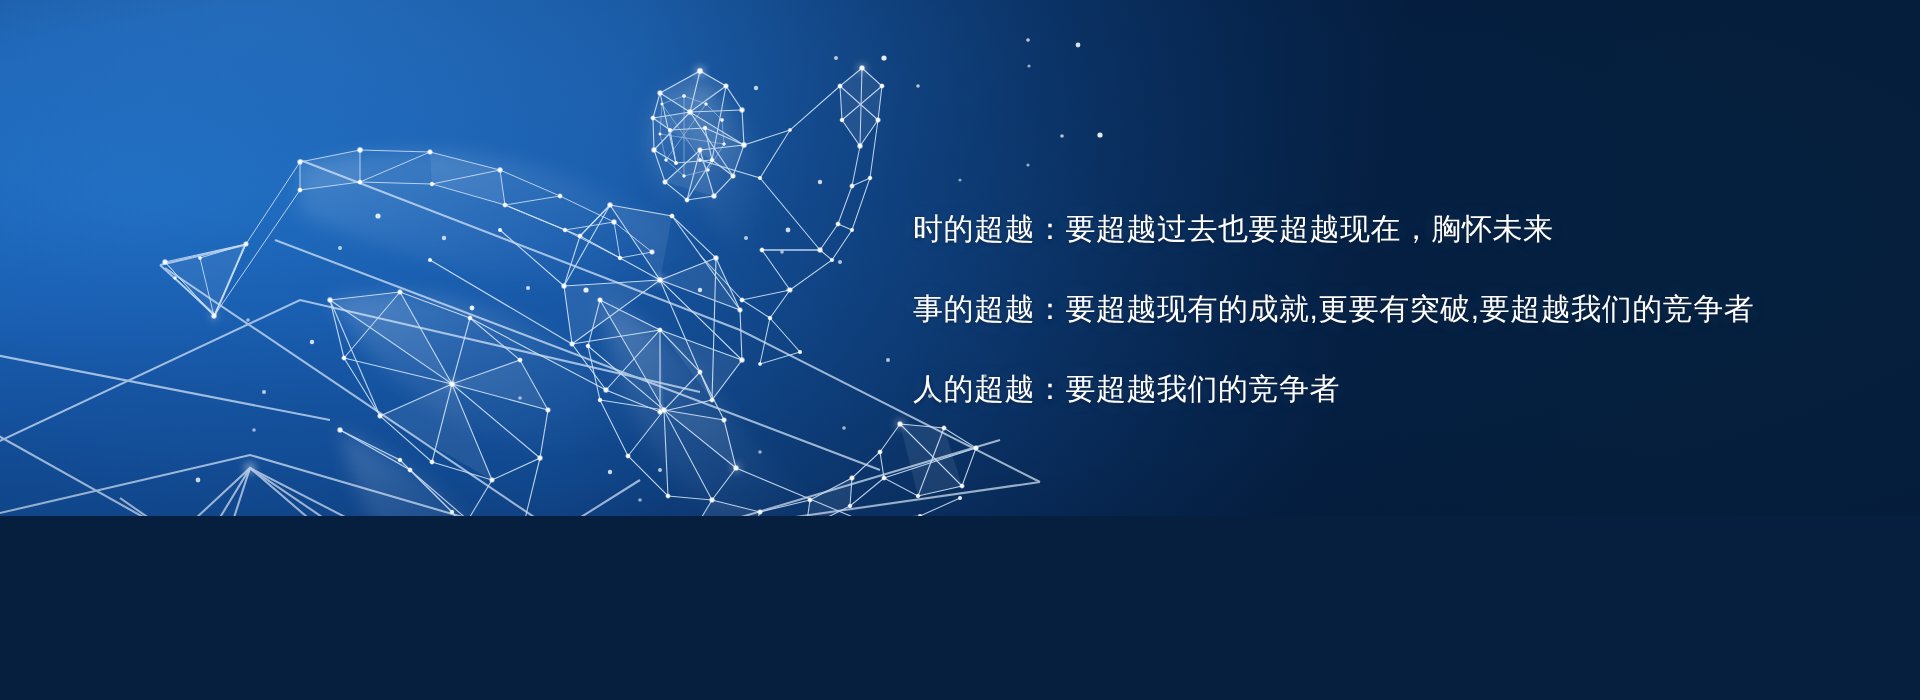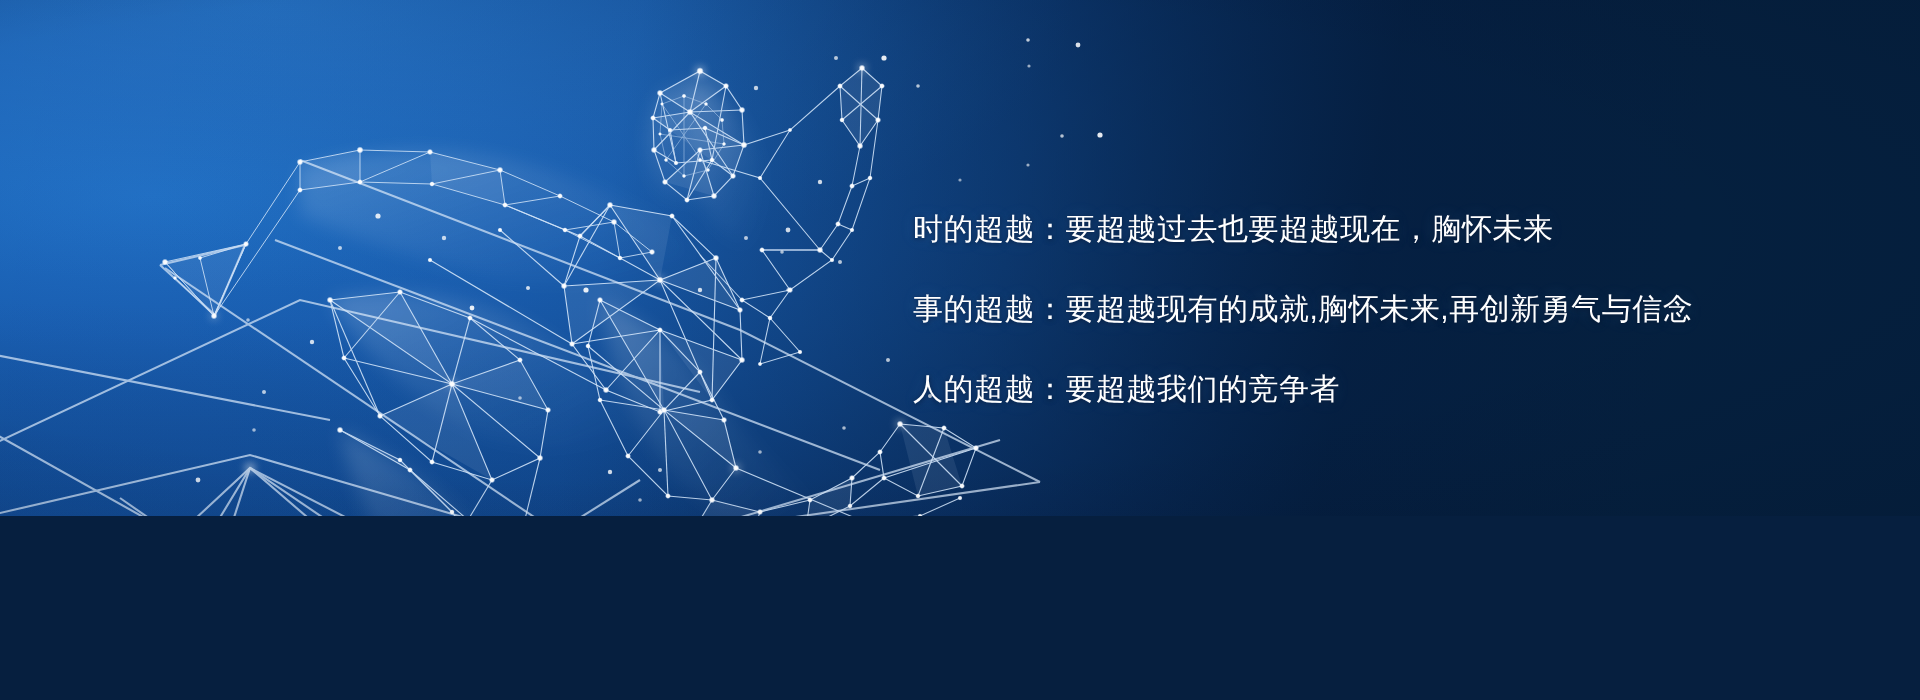--- a/index.html
+++ b/index.html
@@ -481,17 +481,17 @@
         <circle cx="214" cy="316" r="2.5"></circle>
         <circle cx="536" cy="628" r="2.5"></circle>
       </g>
     </svg>
   </div>
 
   <div class="vignette"></div>
 
   <div class="copy">
     <p class="copy-line">时的超越：要超越过去也要超越现在，胸怀未来</p>
-    <p class="copy-line">事的超越：要超越现有的成就,胸怀未来,再创新勇气与信念</p>
+    <p class="copy-line">事的超越：要超越现有的成就,更要有突破,要超越我们的竞争者</p>
     <p class="copy-line">人的超越：要超越我们的竞争者</p>
   </div>
 
 </div>
 
 </body></html>

